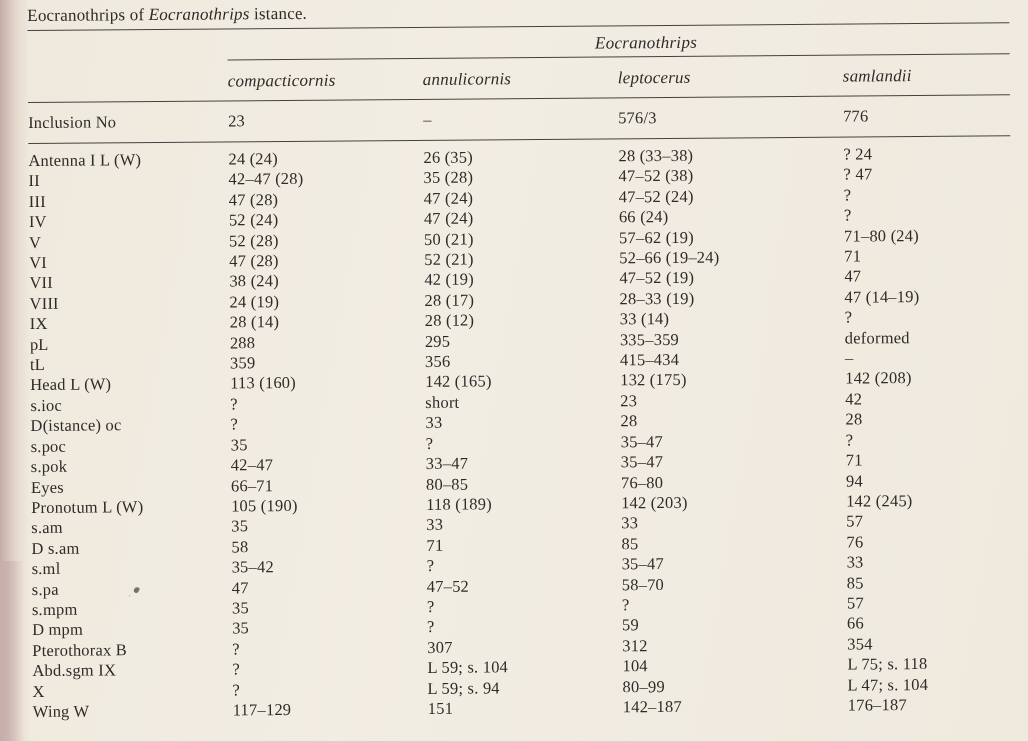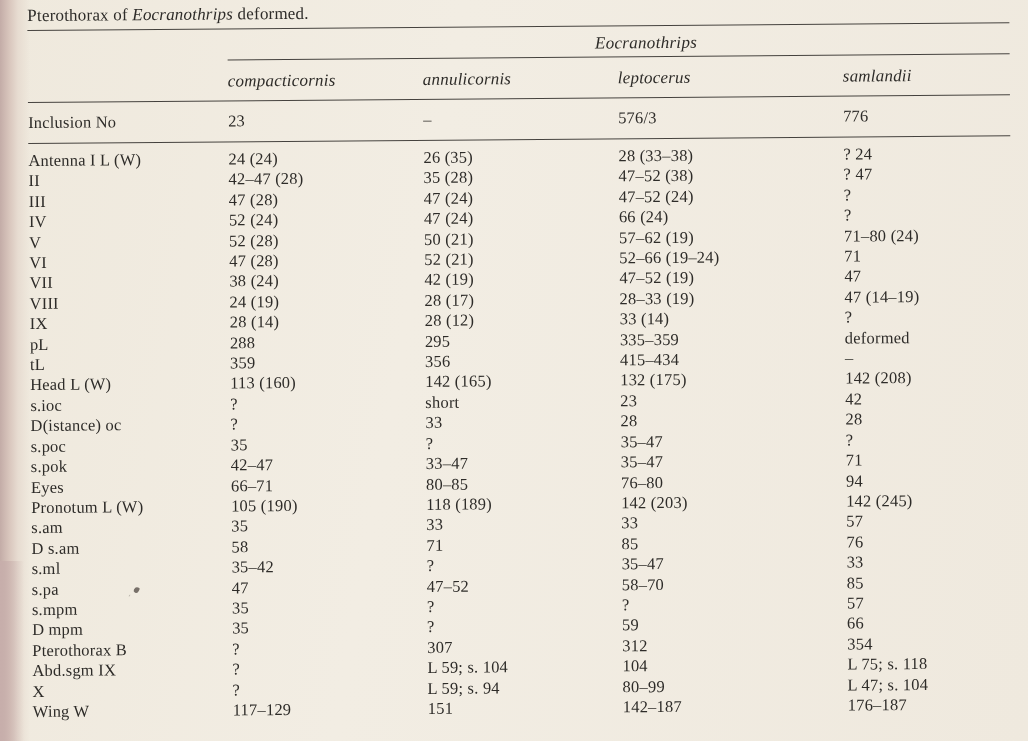--- a/index.html
+++ b/index.html
@@ -83,23 +83,23 @@
 <body>
 
 <div class="page">
   <div class="gutter"></div>
   <div class="gutter-bottom"></div>
   <div class="speck"></div>
 
   <div class="content">
 
     <div class="caption">
-      <span>Pterothorax of</span>
+      <span>Eocranothrips of</span>
       <span class="italic">Eocranothrips</span>
-      <span>deformed.</span>
+      <span>istance.</span>
     </div>
 
     <div class="rule full"></div>
 
     <div class="genus-wrap">
       <span class="genus">Eocranothrips</span>
     </div>
 
     <div class="rule indented"></div>
 

